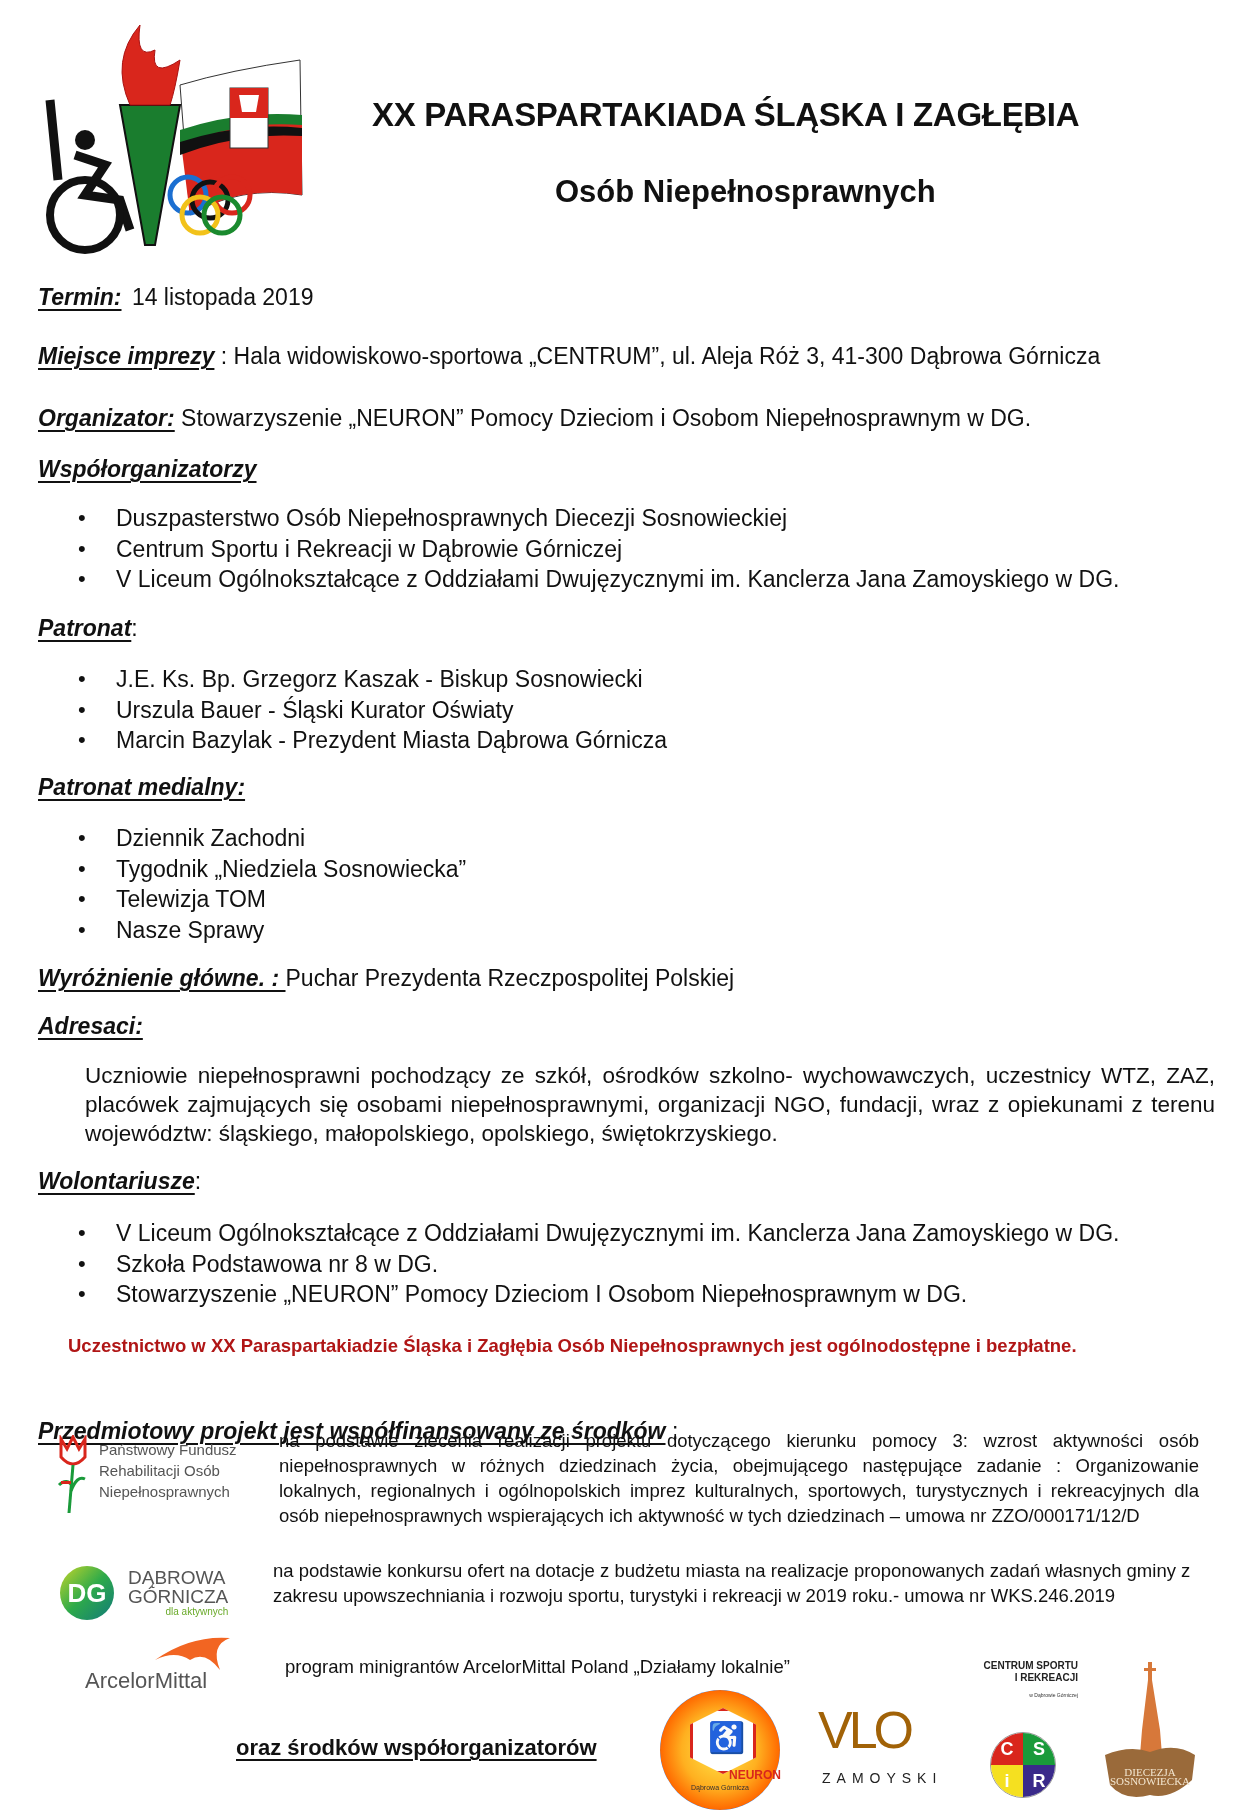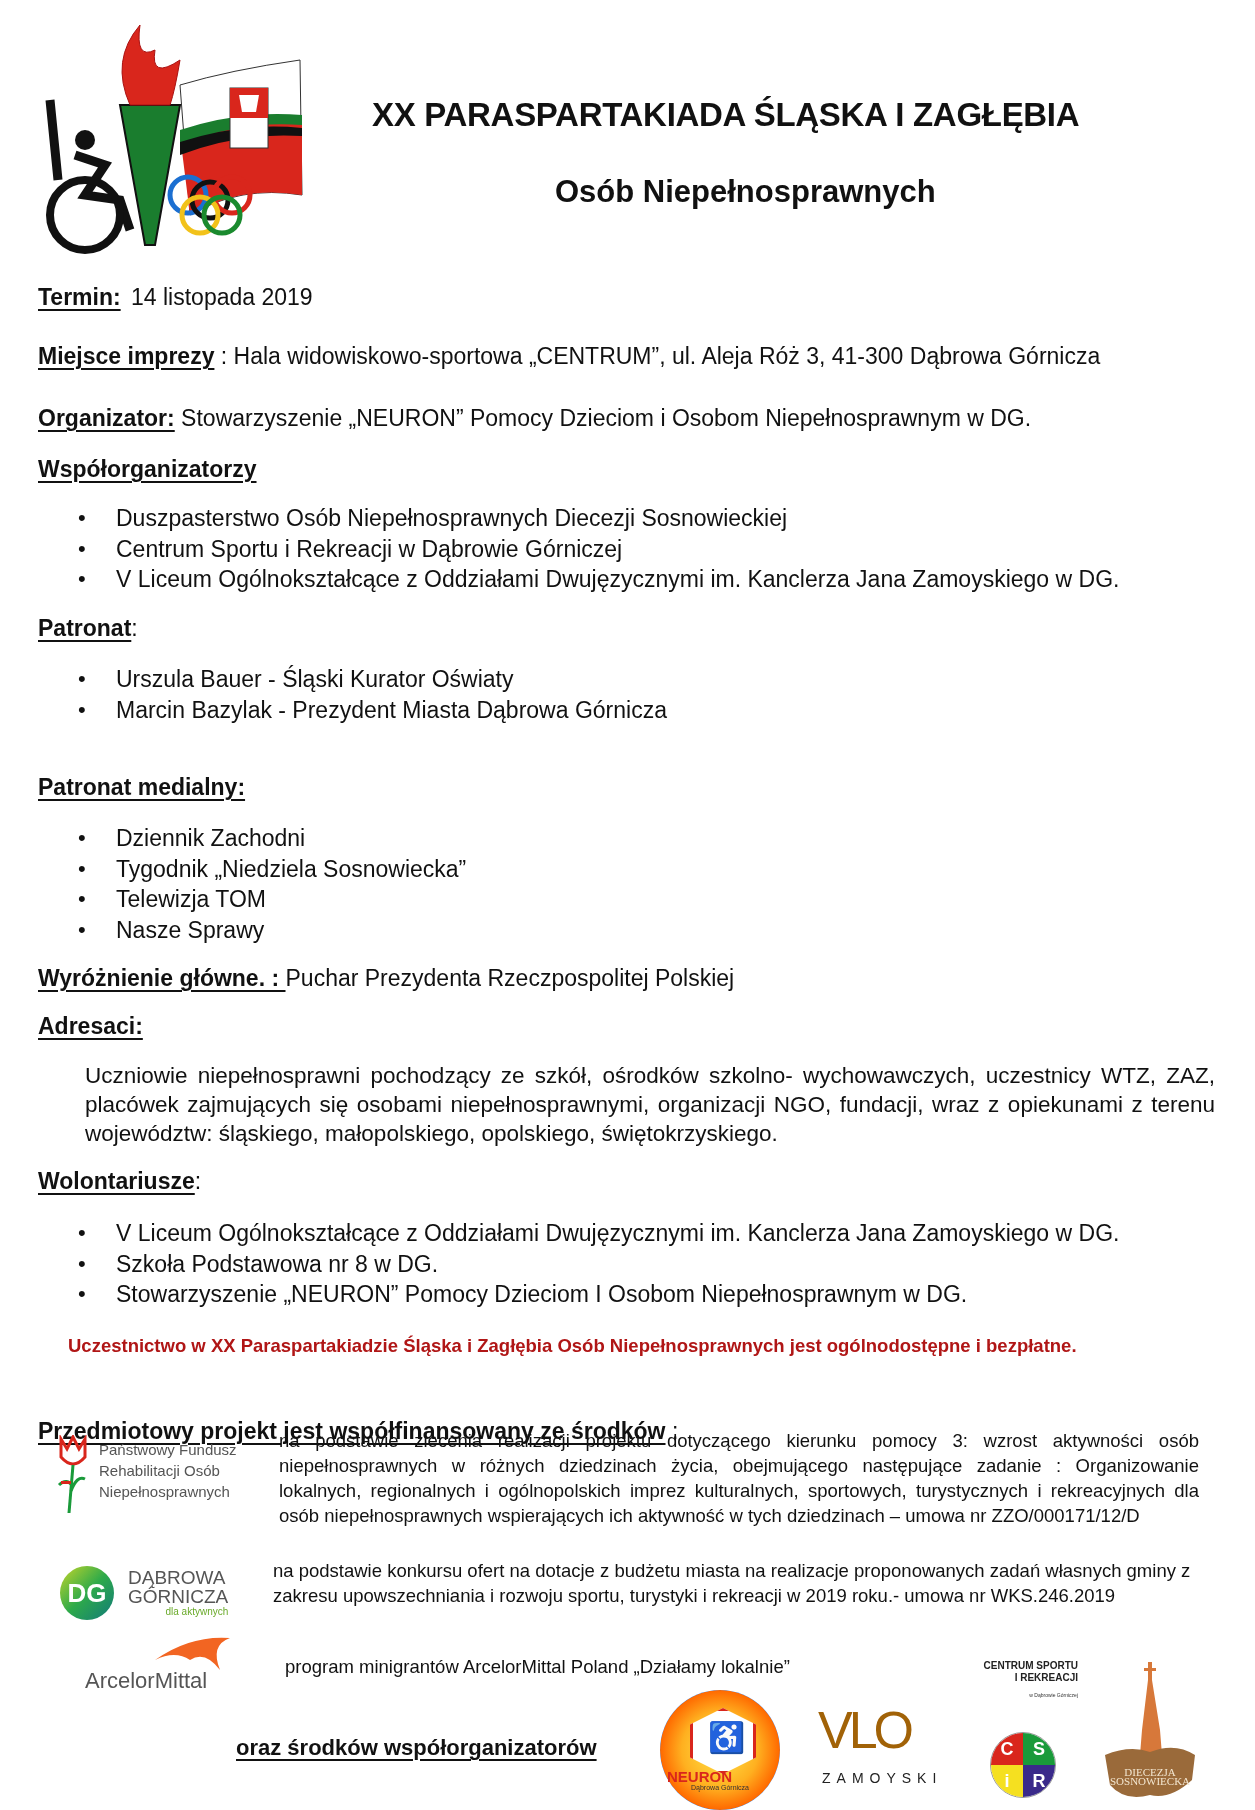--- a/index.html
+++ b/index.html
@@ -2,21 +2,21 @@
 <html><head>
 <meta charset="utf-8">
 <style>
   html, body { margin:0; padding:0; background:#fff; }
   body { width:1255px; height:1810px; position:relative; overflow:hidden;
          font-family:"Liberation Sans", sans-serif; color:#111; }
   .abs { position:absolute; }
   .title { left:372px; top:96px; font-size:33px; font-weight:bold; letter-spacing:-0.3px; white-space:nowrap; }
   .subtitle { left:555px; top:146px; font-size:31px; font-weight:bold; white-space:nowrap;margin-top:28px; }
   .line { position:absolute; left:38px; font-size:23px; white-space:nowrap; }
-  .lbl { font-weight:bold; text-decoration:underline; text-decoration-thickness:2px; text-underline-offset:4px; }
+  .lbl { font-weight:bold; text-decoration:underline; text-decoration-thickness:2px; text-underline-offset:4px;font-style:italic; }
   ul.b { position:absolute; left:78px; margin:0; padding:0; list-style:none; font-size:23px; }
   ul.b li { position:relative; padding-left:38px; height:30.5px; line-height:30.5px; white-space:nowrap; }
   ul.b li::before { content:"•"; position:absolute; left:0; top:0; font-size:22px; }
   .para { position:absolute; left:85px; width:1130px; font-size:22.5px; line-height:29px; text-align:justify; }
   .red { left:68px; top:1335px; font-size:18.5px; font-weight:bold; color:#b01616; white-space:nowrap; }
   .fund { position:absolute; font-size:18.5px; line-height:25px; }
 </style>
 </head>
 <body>
 
@@ -67,20 +67,21 @@
 <ul class="b" style="top:503px">
   <li>Duszpasterstwo Osób Niepełnosprawnych Diecezji Sosnowieckiej</li>
   <li>Centrum Sportu i Rekreacji w Dąbrowie Górniczej</li>
   <li>V Liceum Ogólnokształcące z Oddziałami Dwujęzycznymi im. Kanclerza Jana Zamoyskiego w DG.</li>
 </ul>
 
 <div class="line" style="top:615px">
   <span class="lbl">Patronat</span><span>:</span>
 </div>
 <ul class="b" style="top:664px">
+  <li>J.E. Ks. Bp. Grzegorz Kaszak  -  Biskup Sosnowiecki</li>
   <li>Urszula  Bauer - Śląski Kurator Oświaty</li>
   <li>Marcin Bazylak - Prezydent Miasta Dąbrowa Górnicza</li>
 </ul>
 
 <div class="line" style="top:774px">
   <span class="lbl">Patronat medialny:</span>
 </div>
 <ul class="b" style="top:823px">
   <li>Dziennik Zachodni</li>
   <li>Tygodnik „Niedziela Sosnowiecka”</li>
@@ -141,21 +142,21 @@
   <path d="M5 30 Q40 5 80 8 Q60 15 70 40 Q55 20 40 30 Q25 20 5 30 Z" fill="#f26522"></path>
 </svg>
 <div class="abs" style="left:85px;top:1668px;font-size:22px;color:#555">ArcelorMittal</div>
 <div class="fund" style="left:285px;top:1654px;white-space:nowrap">program minigrantów ArcelorMittal Poland „Działamy lokalnie”</div>
 
 <div class="abs" style="left:236px;top:1735px;font-size:22px;font-weight:bold;text-decoration:underline;text-decoration-thickness:2px;text-underline-offset:4px;white-space:nowrap">oraz środków współorganizatorów</div>
 
 <div class="abs" style="left:660px;top:1690px;width:120px;height:120px;border-radius:50%;background:radial-gradient(circle,#ffe84a 0%,#ffb020 45%,#ff6a00 70%,#2a6fd6 71%,#2a6fd6 100%)">
   <div class="abs" style="left:30px;top:18px;width:60px;height:60px;background:#fff;border:3px solid #d9261c;transform:rotate(0deg);clip-path:polygon(50% 0,100% 25%,100% 75%,50% 100%,0 75%,0 25%)"></div>
   <div class="abs" style="left:48px;top:30px;font-size:30px;color:#2a4ad6">♿</div>
-  <div class="abs" style="left:7px;width:120px;top:78px;text-align:left;font-weight:bold;font-size:15px;color:#d9261c">NEURON</div>
+  <div class="abs" style="left:1px;width:120px;top:78px;text-align:right;font-weight:bold;font-size:12px;color:#d9261c">NEURON</div>
   <div class="abs" style="left:0;width:120px;top:94px;text-align:center;font-size:7px;color:#333">Dąbrowa Górnicza</div>
 </div>
 
 <div class="abs" style="left:818px;top:1700px;width:130px;height:90px">
   <div class="abs" style="left:0;top:0;font-size:52px;font-weight:normal;letter-spacing:-4px;color:#a16207;line-height:60px">VLO</div>
   <div class="abs" style="left:4px;top:70px;font-size:14px;letter-spacing:6px;color:#222">ZAMOYSKI</div>
 </div>
 
 <div class="abs" style="left:968px;top:1660px;width:120px;height:150px">
   <div class="abs" style="left:5px;top:0;font-size:10px;font-weight:bold;line-height:12px;text-align:right;width:105px;color:#222">

